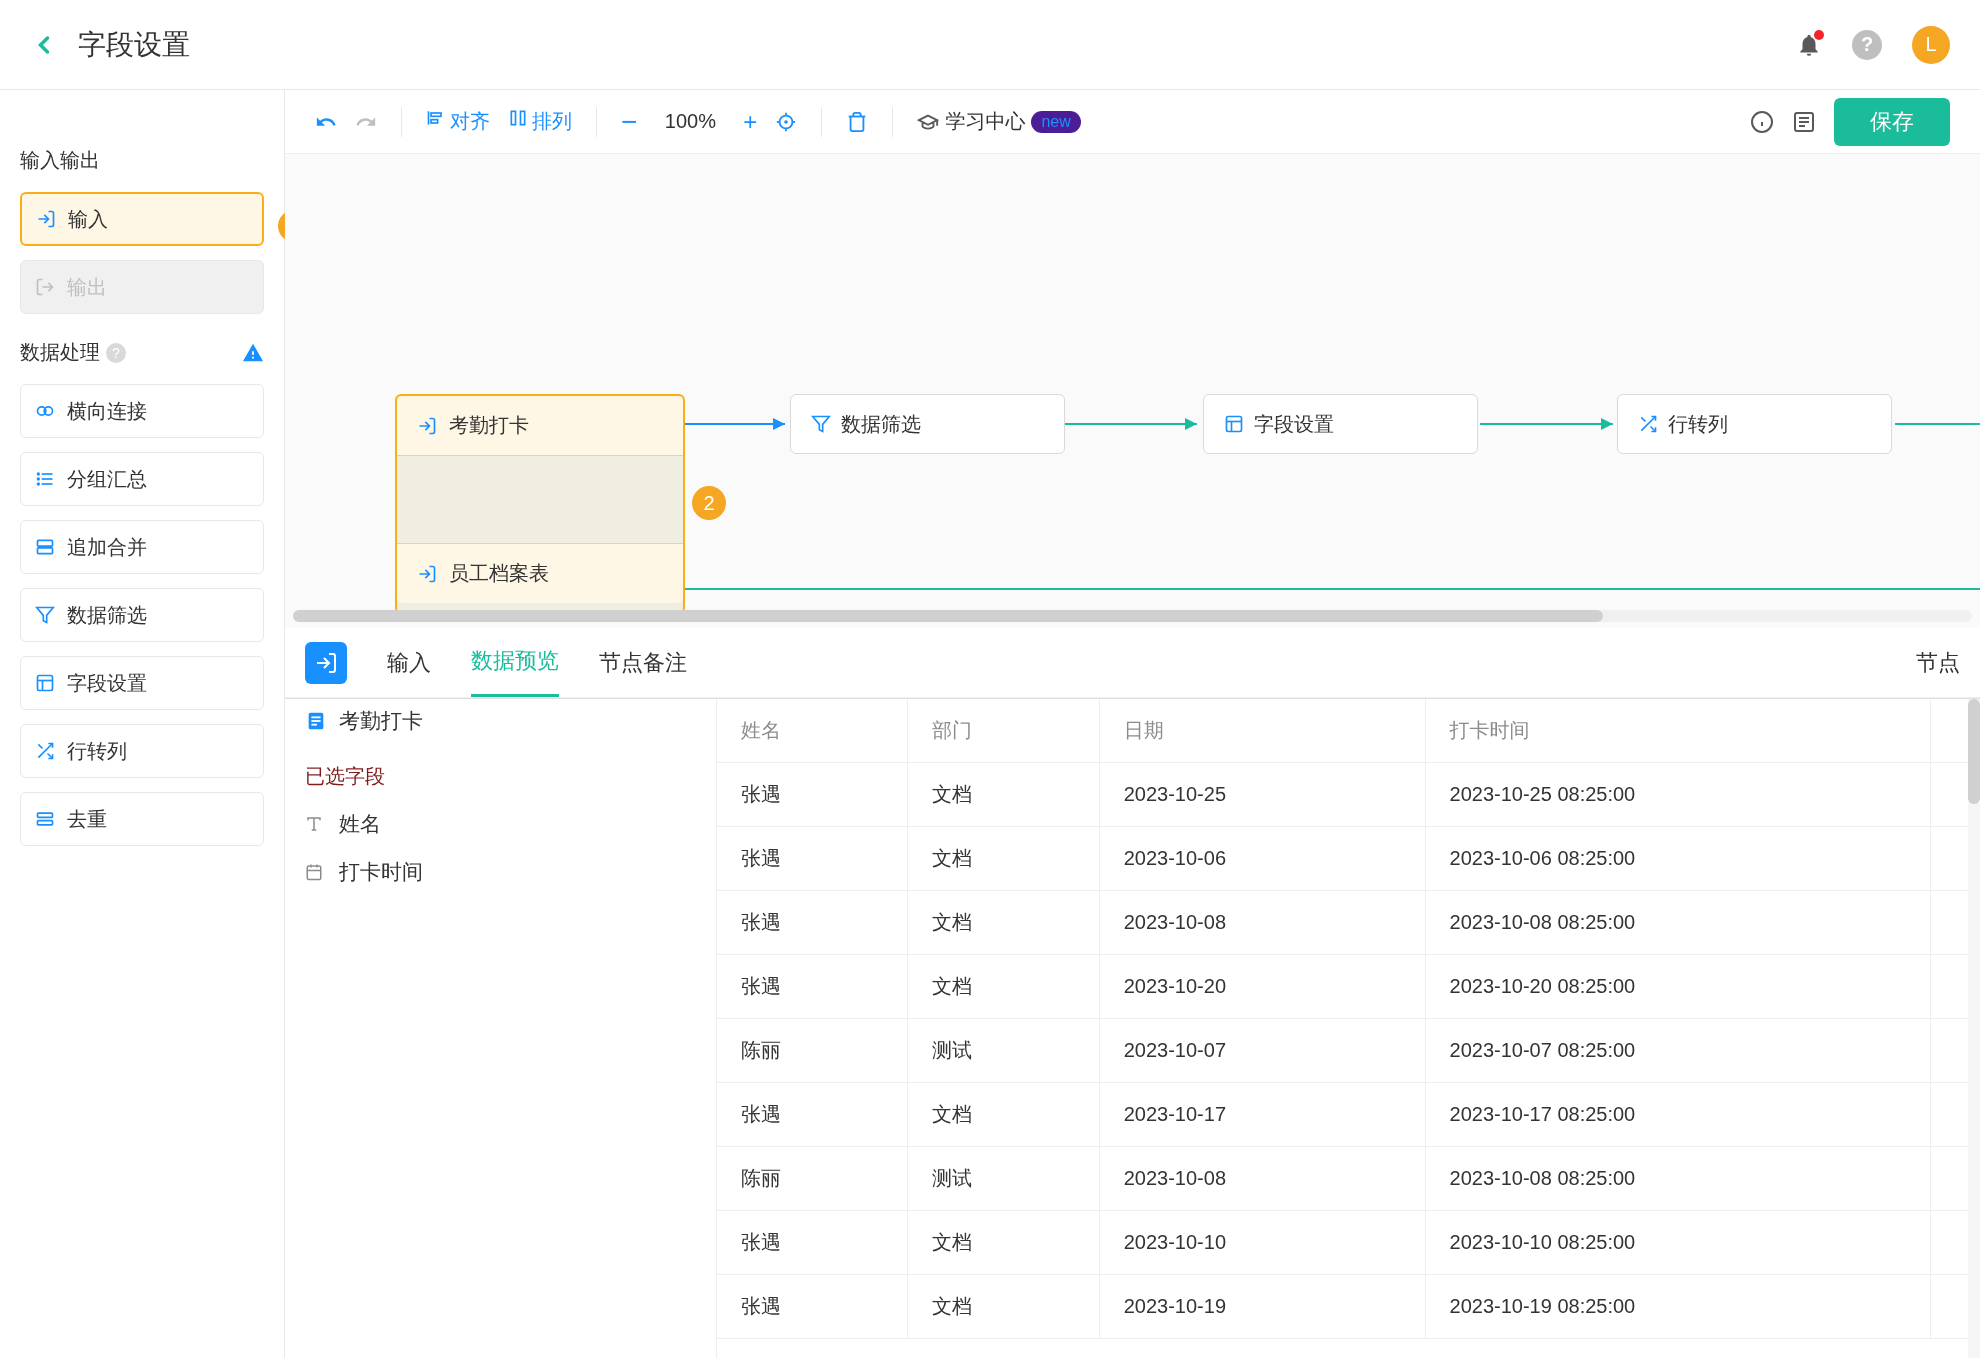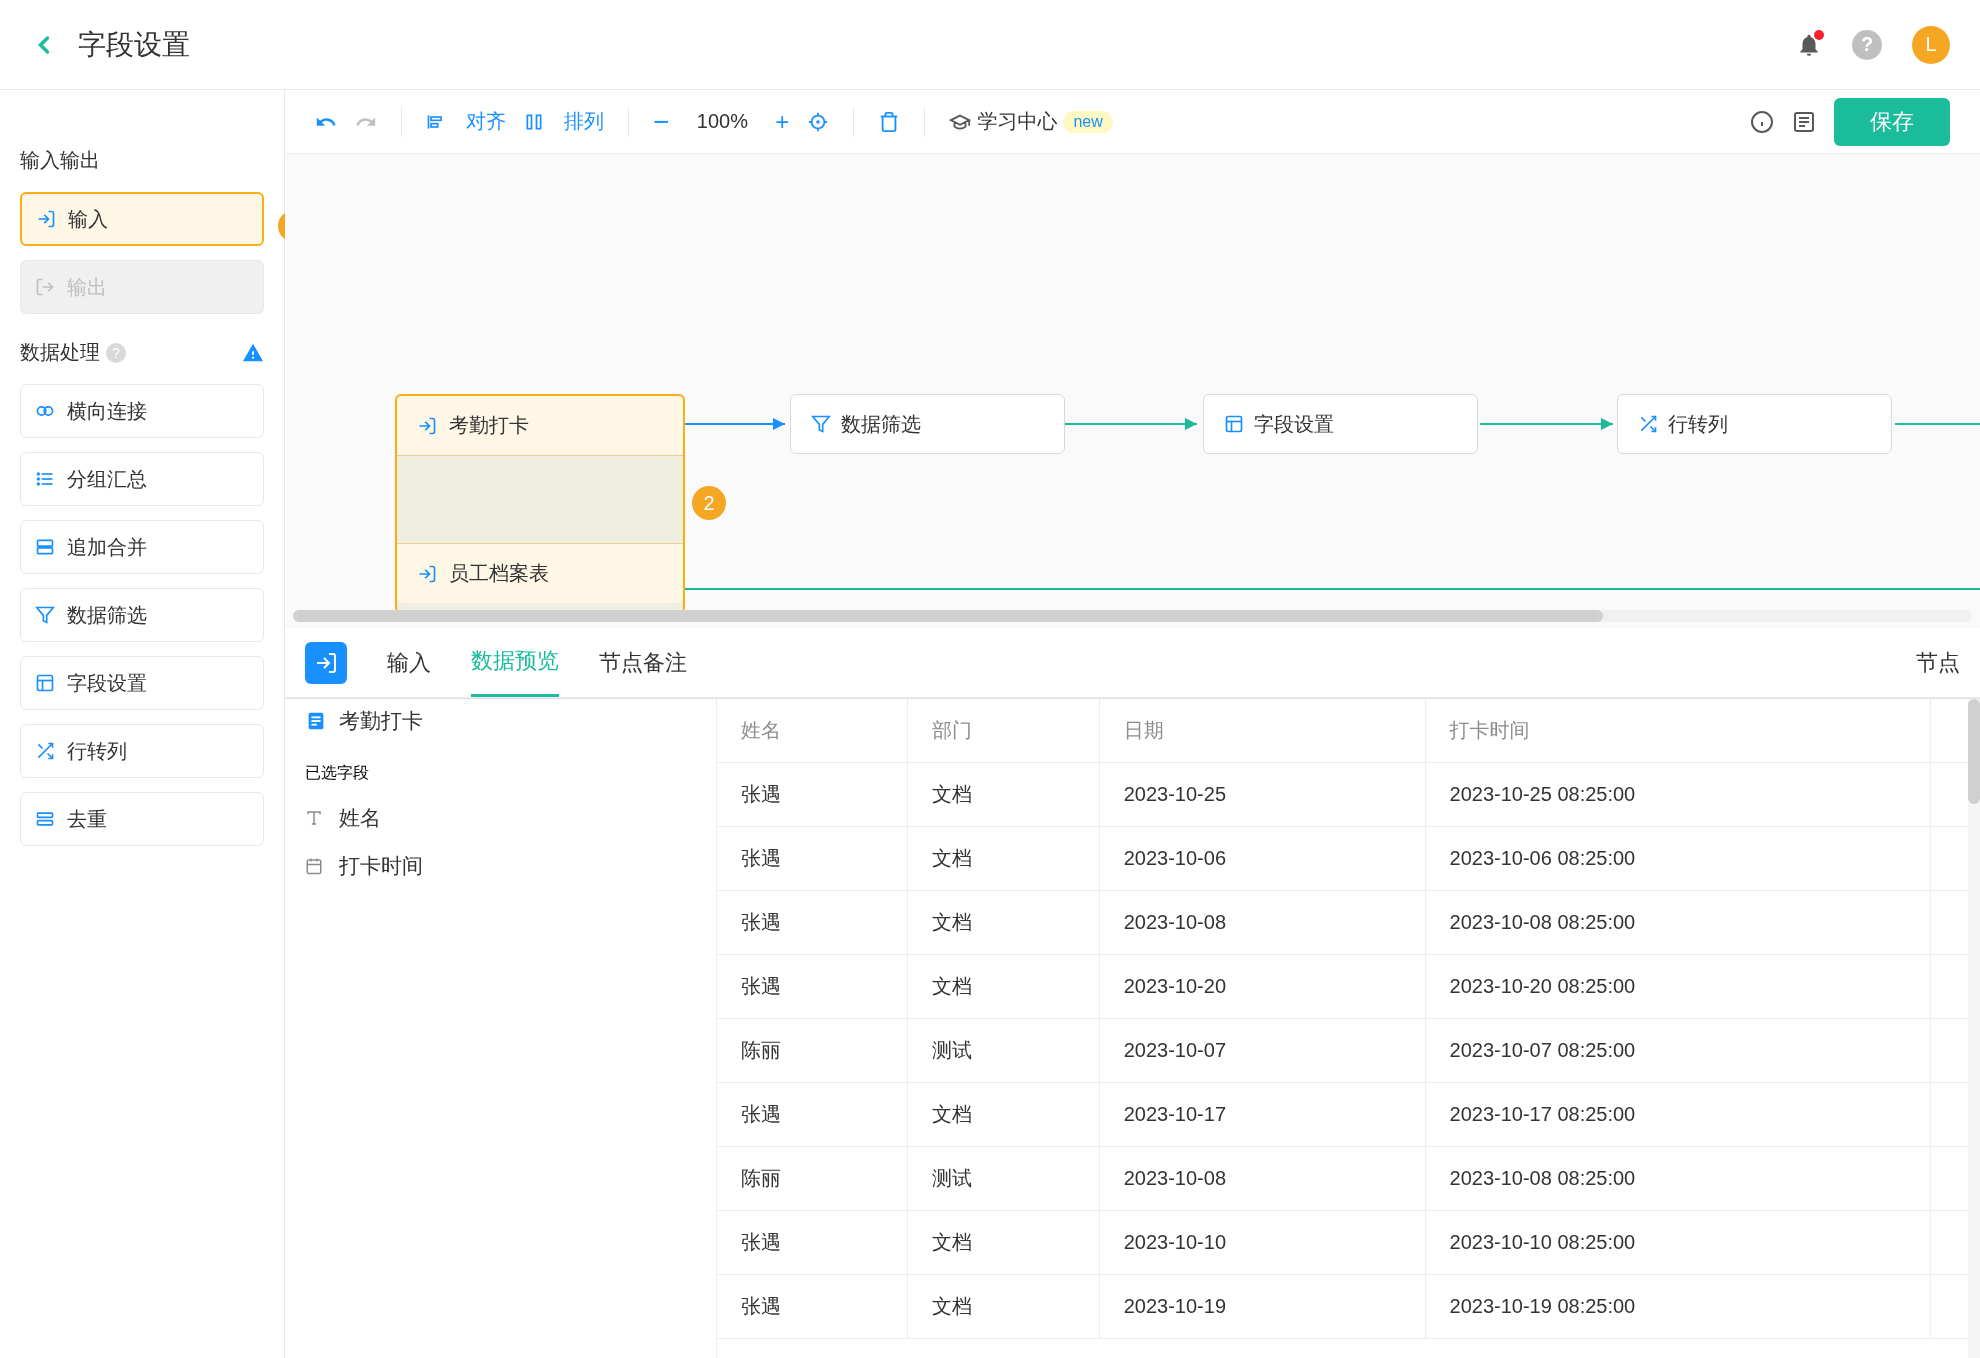--- a/index.html
+++ b/index.html
@@ -26,27 +26,27 @@
   .sidebar-head .help-q { width: 20px; height: 20px; background: #d9d9d9; border-radius: 50%; color: #fff; display: inline-flex; align-items: center; justify-content: center; font-size: 14px; }
   .sidebar-head .warn { margin-left: auto; color: #1890ff; font-size: 20px; }
   .sidebar-item { display: flex; align-items: center; gap: 12px; height: 54px; padding: 0 14px; border: 1px solid #e8e8e8; border-radius: 6px; margin-bottom: 14px; font-size: 20px; cursor: pointer; background:#fff;}
   .sidebar-item.active { background: #fff7e6; border: 2px solid #faad14; }
   .sidebar-item.disabled { background: #f0f0f0; color: #bfbfbf; border: 1px solid #e8e8e8; cursor: default; }
   .sidebar-item.disabled .ic-color { color: #bfbfbf;}
   .badge1 { position: absolute; left: 278px; top: 210px; width: 32px; height: 32px; border-radius: 50%; background: #f5a623; color: #fff; display: flex; align-items: center; justify-content: center; font-size: 20px; }
 
   
   .toolbar { height: 64px; display: flex; align-items: center; gap: 18px; padding: 0 30px; border-bottom: 1px solid #eee; }
-  .tb-btn { color: #595959; display: flex; align-items: center; gap: 20px; font-size: 20px; cursor: pointer; }
+  .tb-btn { color: #595959; display: flex; align-items: flex-start; gap: 4px; font-size: 20px; cursor: pointer; }
   .tb-btn.deact { color: #bfbfbf; }
   .tb-sep { width: 1px; height: 30px; background: #e8e8e8; margin: 0 6px; }
   .tb-blue { color: #1890ff; }
   .zoom-val { font-size: 20px; color: #333; min-width: 70px; text-align: center; }
   .learn { display: flex; align-items: center; gap: 6px; font-size: 20px; color: #333; cursor: pointer; }
-  .new-tag { background: #fef9c3; color: #1890ff; border-radius: 12px; padding: 2px 10px; font-size: 16px; }
+  .new-tag { background: #4c1d95; color: #1890ff; border-radius: 12px; padding: 2px 10px; font-size: 16px; }
   .tb-spacer { flex: 1; }
   .save-btn { background: #1abc9c; color: #fff; border: none; border-radius: 6px; height: 48px; padding: 0 36px; font-size: 22px; cursor: pointer; }
 
   
   .canvas { flex: 1; position: relative; background: #fafafa; overflow: hidden; }
   .scrollbar-h { position: absolute; bottom: 6px; left: 8px; right: 8px; height: 12px; background: #f0f0f0; border-radius: 6px; }
   .scrollbar-h::after { content: ""; position: absolute; left: 0; width: 78%; top: 0; bottom: 0; background: #d0d0d0; border-radius: 6px; }
   .node { position: absolute; background: #fff; border: 1px solid #d9d9d9; border-radius: 6px; height: 60px; display: flex; align-items: center; gap: 10px; padding: 0 20px; font-size: 20px; }
   .node-group { position: absolute; border: 2px solid #faad14; border-radius: 6px; background: #f0ede1; }
   .node-in-group { position: absolute; left: 0; right: 0; background: #fff7e6; height: 60px; display: flex; align-items: center; gap: 12px; padding: 0 20px; font-size: 20px; }
@@ -66,21 +66,21 @@
   .btab-right { margin-left: auto; }
 
   .bleft { width: 432px; border-right: 1px solid #eee; display: flex; flex-direction: column; }
   .bright { flex: 1; overflow: hidden; display: flex; flex-direction: column; }
   
   .src-head { display: flex; justify-content: space-between; padding: 18px 20px 10px; font-size: 20px; }
   .src-head .lbl { color: #8c8c8c; }
   .src-head .link { color: #1abc9c; cursor: pointer; }
   .src-item { display: flex; align-items: center; gap: 12px; padding: 8px 20px; font-size: 21px; }
   .src-item .form-ic { color: #1890ff; font-size: 22px; }
-  .fld-head { padding: 20px 20px 10px; font-size: 16px; color: #000000; }
+  .fld-head { padding: 20px 20px 10px; font-size: 20px; color: #7f1d1d; }
   .fld-item { display: flex; align-items: center; gap: 12px; padding: 10px 20px; font-size: 21px; color: #333; }
   .fld-item .ic { color: #8c8c8c; font-size: 20px; width:22px; }
 
   
   .table-wrap { flex: 1; overflow: auto; position: relative;}
   table { border-collapse: collapse; width: 100%; }
   th, td { text-align: left; padding: 18px 24px; font-size: 20px; border-bottom: 1px solid #eee; border-right:1px solid #eee; white-space: nowrap; }
   th { color: #8c8c8c; font-weight: normal; background: #fff; position: sticky; top: 0; }
   tbody tr td { color: #333;}
   .vscroll { position: absolute; top: 0; right: 0; width: 12px; height: 100%; background: #f5f5f5;}

